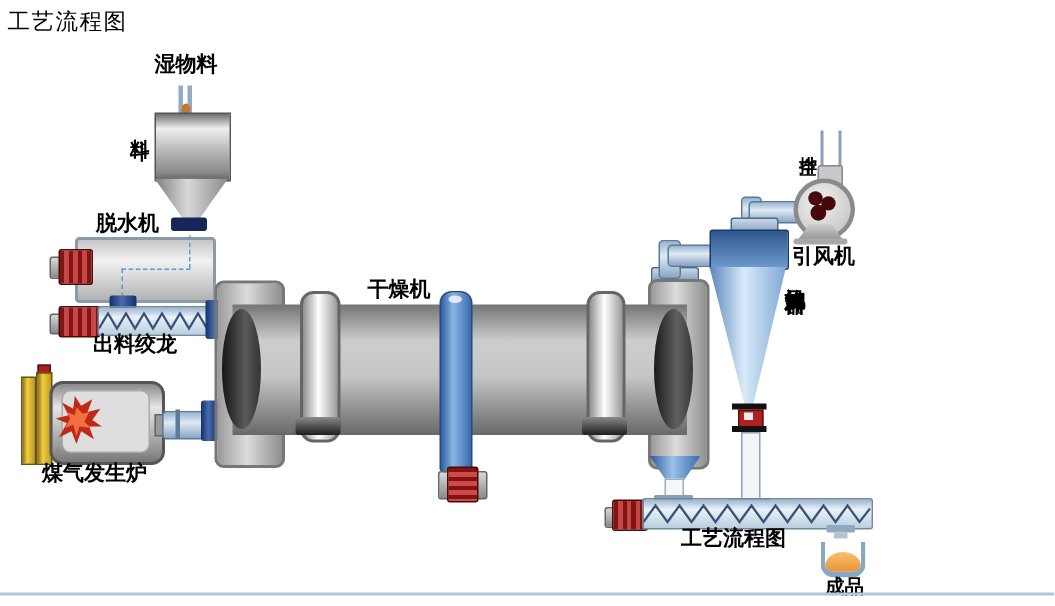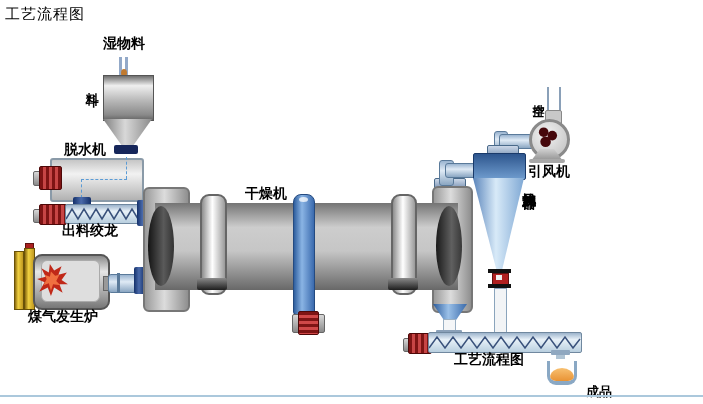--- a/index.html
+++ b/index.html
@@ -154,17 +154,17 @@
   <div class="abs" style="left:551px;top:350px;width:19px;height:5px;background:#90a8c0;border-radius:1px;"></div>
   <div class="abs" style="left:556px;top:355px;width:9px;height:4px;background:#b0c4d4;"></div>
   <div class="lbl" style="left:454px;top:352px;font-size:14px;">工艺流程图</div>
 
   <div class="abs" style="left:547px;top:361px;width:24px;height:20px;background:#fff;
        border-left:3px solid #8aa8c4;border-right:3px solid #8aa8c4;border-bottom:4px solid #8aa8c4;
        border-radius:0 0 9px 9px;overflow:hidden;">
     <div style="position:absolute;left:0;top:7px;width:100%;height:14px;
          background:linear-gradient(180deg,#f8c070,#e89030);border-radius:50% 50% 0 0/70% 70% 0 0;"></div>
   </div>
-  <div class="lbl" style="left:550px;top:385px;font-size:13px;margin-left:36px;">成品</div>
+  <div class="lbl" style="left:550px;top:385px;font-size:13px;">成品</div>
 
   <div class="abs" style="left:0;top:395px;width:703px;height:2px;background:#abc8dc;"></div>
 
 </div>
 
 </body></html>

